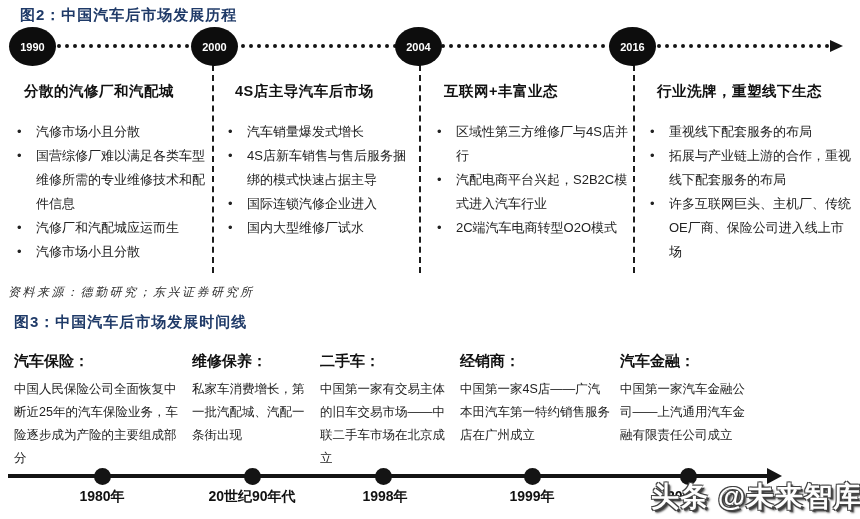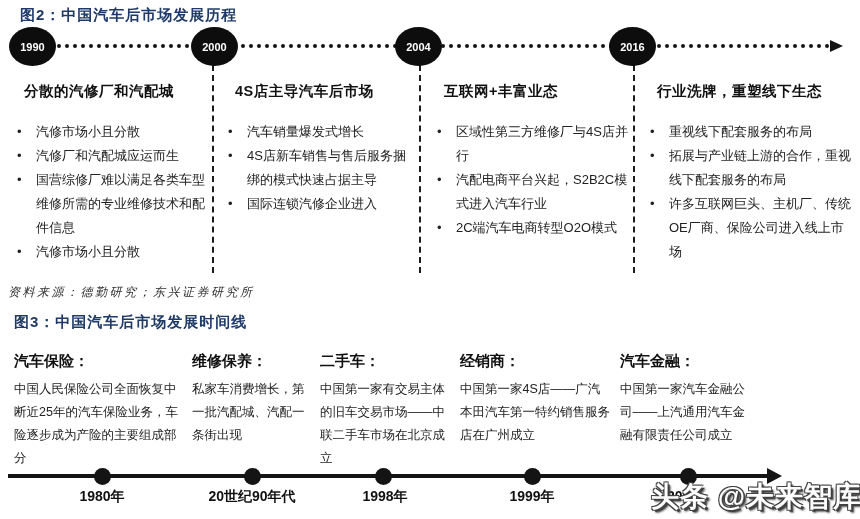--- a/index.html
+++ b/index.html
@@ -76,32 +76,33 @@
   <div class="yearcircle yc4">2016</div>
 
   <div class="divider dv1"></div>
   <div class="divider dv2"></div>
   <div class="divider dv3"></div>
 
   <div class="mcol colA">
     <div class="mcol-heading">分散的汽修厂和汽配城</div>
     <ul class="bullets">
       <li>汽修市场小且分散</li>
+      <li>国营综修厂难以满足各类车型维修所需的专业维修技术和配件信息</li>
       <li>汽修厂和汽配城应运而生</li>
-      <li>国营综修厂难以满足各类车型维修所需的专业维修技术和配件信息</li>
       <li>汽修市场小且分散</li>
     </ul>
   </div>
 
   <div class="mcol colB">
     <div class="mcol-heading">4S店主导汽车后市场</div>
     <ul class="bullets">
       <li>汽车销量爆发式增长</li>
       <li>4S店新车销售与售后服务捆绑的模式快速占据主导</li>
       <li>国际连锁汽修企业进入</li>
+      <li>国内大型维修厂试水</li>
     </ul>
   </div>
 
   <div class="mcol colC">
     <div class="mcol-heading">互联网+丰富业态</div>
     <ul class="bullets">
       <li>区域性第三方维修厂与4S店并行</li>
       <li>汽配电商平台兴起，S2B2C模式进入汽车行业</li>
       <li>2C端汽车电商转型O2O模式</li>
     </ul>

